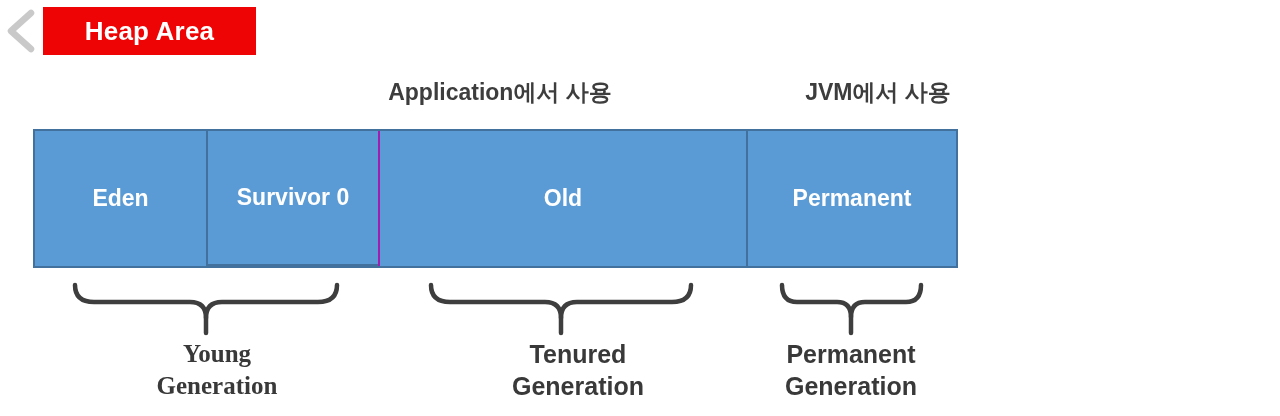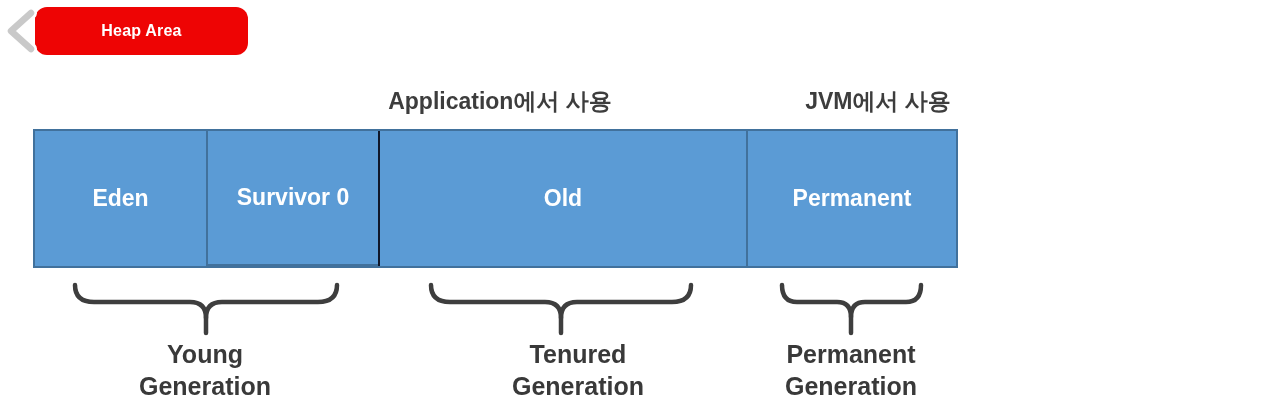--- a/index.html
+++ b/index.html
@@ -22,46 +22,44 @@
     left: 3px;
     top: 9px;
     width: 36px;
     height: 44px;
     z-index: 3;
   }
 
   
   .heap-badge {
     position: absolute;
-    left: 35px;
+    left: 43px;
     top: 7px;
     width: 213px;
     height: 48px;
     background: #ee0404;
     color: #ffffff;
-    font-size: 16px;
+    font-size: 26px;
     font-weight: bold;
     display: flex;
     align-items: center;
     justify-content: center;
     z-index: 2;
     letter-spacing: 0.2px;
-    border-radius: 12px;
   }
 
   
   .annotation {
     position: absolute;
     top: 77px;
     font-size: 23px;
     font-weight: bold;
     color: #3d3d3d;
     text-align: center;
     white-space: nowrap;
-    margin-top: 9px;
   }
   .annotation.application { left: 330px; width: 340px; }
   .annotation.jvm         { left: 748px; width: 260px; }
 
   
   .heap-bar {
     position: absolute;
     left: 33px;
     top: 129px;
     width: 925px;
@@ -80,21 +78,21 @@
     font-weight: bold;
     box-sizing: border-box;
   }
   .cell-eden {
     width: 173px;
     border-right: 2px solid #41719c;
     text-align: center;
   }
   .survivor-col {
     width: 172px;
-    border-right: 2px solid #0f172a;
+    border-right: 2px solid #a21caf;
     display: flex;
     flex-direction: column;
     box-sizing: border-box;
     justify-content: center;
   }
   .survivor-col .cell { flex: 1; }
   .cell-survivor0 { border-bottom: 2px solid #41719c; }
   .cell-old {
     width: 368px;
     border-right: 2px solid #41719c;
@@ -115,21 +113,21 @@
   .gen-label {
     position: absolute;
     top: 338px;
     width: 220px;
     text-align: center;
     font-size: 25px;
     font-weight: bold;
     color: #393939;
     line-height: 32px;
   }
-  .gen-young     { left: 95px;  }
+  .gen-young     { left: 107px; font-family: Liberation Serif, serif;  }
   .gen-tenured   { left: 468px; }
   .gen-permanent { left: 741px; }
 </style>
 </head>
 <body>
 
 <div id="stage">
 
   <svg class="back-chevron" viewBox="0 0 36 44">
     <polyline points="28,4 8,22 28,40" fill="none" stroke="#ffffff" stroke-width="12" stroke-linecap="round" stroke-linejoin="round"></polyline>

